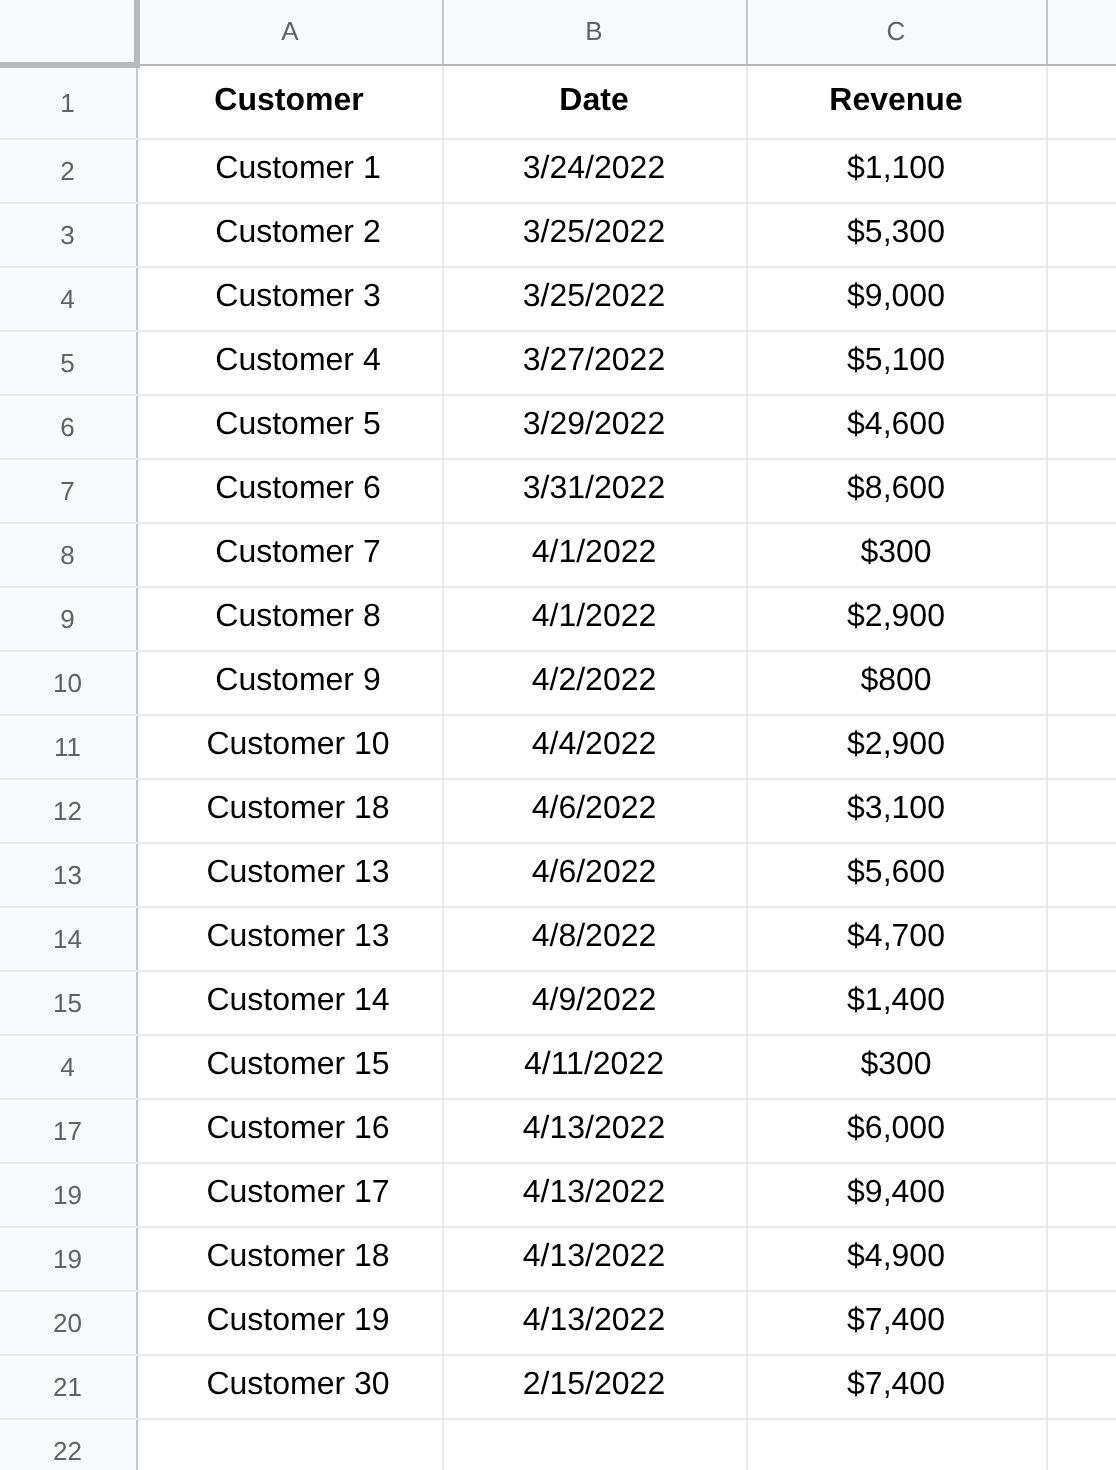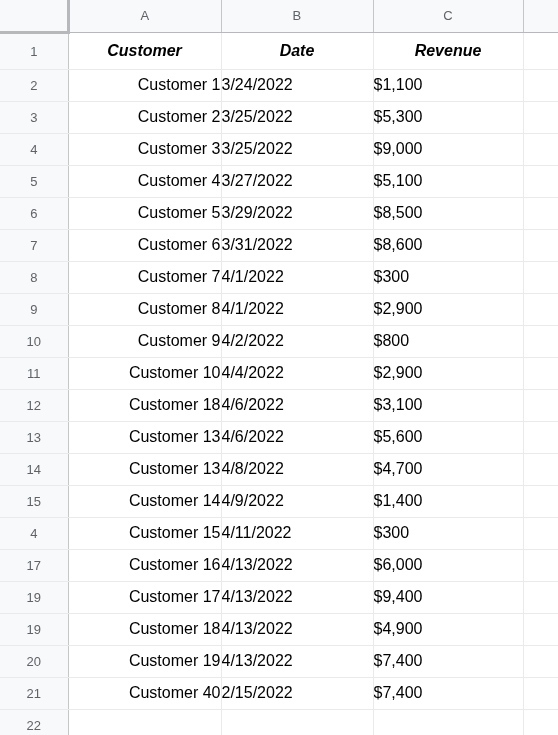--- a/index.html
+++ b/index.html
@@ -81,28 +81,27 @@
     color: #000000;
     font-size: 16px;
     vertical-align: middle;
     border-right: 1px solid #e8eaed;
     border-bottom: 1px solid #e8eaed;
     white-space: nowrap;
     overflow: hidden;
   }
   td.cell.last { border-right: none; }
 
-  td.cell.align-left   { text-align: right; padding-left: 9px; }
-  td.cell.align-center { }
+  td.cell.align-left   { text-align: center; padding-left: 9px; }
+  td.cell.align-center { text-align: center; }
 
   tr.header-row { height: 37px; }
   tr.header-row td.cell {
     font-weight: bold;
     text-align: center;
-    font-style: italic;
   }
   tr.header-row td.rowhdr { border-bottom: 1px solid #e8eaed; }
 
   tr.data-row  { height: 32px; }
   tr.empty-row { height: 32px; }
 </style>
 </head>
 <body>
 
 <div id="sheet">
@@ -157,21 +156,21 @@
           <td class="rowhdr">5</td>
           <td class="cell align-left">Customer 4</td>
           <td class="cell align-center">3/27/2022</td>
           <td class="cell align-center">$5,100</td>
           <td class="cell last"></td>
         </tr>
         <tr class="data-row">
           <td class="rowhdr">6</td>
           <td class="cell align-left">Customer 5</td>
           <td class="cell align-center">3/29/2022</td>
-          <td class="cell align-center">$8,500</td>
+          <td class="cell align-center">$4,600</td>
           <td class="cell last"></td>
         </tr>
         <tr class="data-row">
           <td class="rowhdr">7</td>
           <td class="cell align-left">Customer 6</td>
           <td class="cell align-center">3/31/2022</td>
           <td class="cell align-center">$8,600</td>
           <td class="cell last"></td>
         </tr>
         <tr class="data-row">
@@ -260,21 +259,21 @@
         </tr>
         <tr class="data-row">
           <td class="rowhdr">20</td>
           <td class="cell align-left">Customer 19</td>
           <td class="cell align-center">4/13/2022</td>
           <td class="cell align-center">$7,400</td>
           <td class="cell last"></td>
         </tr>
         <tr class="data-row">
           <td class="rowhdr">21</td>
-          <td class="cell align-left">Customer 40</td>
+          <td class="cell align-left">Customer 30</td>
           <td class="cell align-center">2/15/2022</td>
           <td class="cell align-center">$7,400</td>
           <td class="cell last"></td>
         </tr>
         <tr class="empty-row">
           <td class="rowhdr">22</td>
           <td class="cell align-left"></td>
           <td class="cell align-center"></td>
           <td class="cell align-center"></td>
           <td class="cell last"></td>

